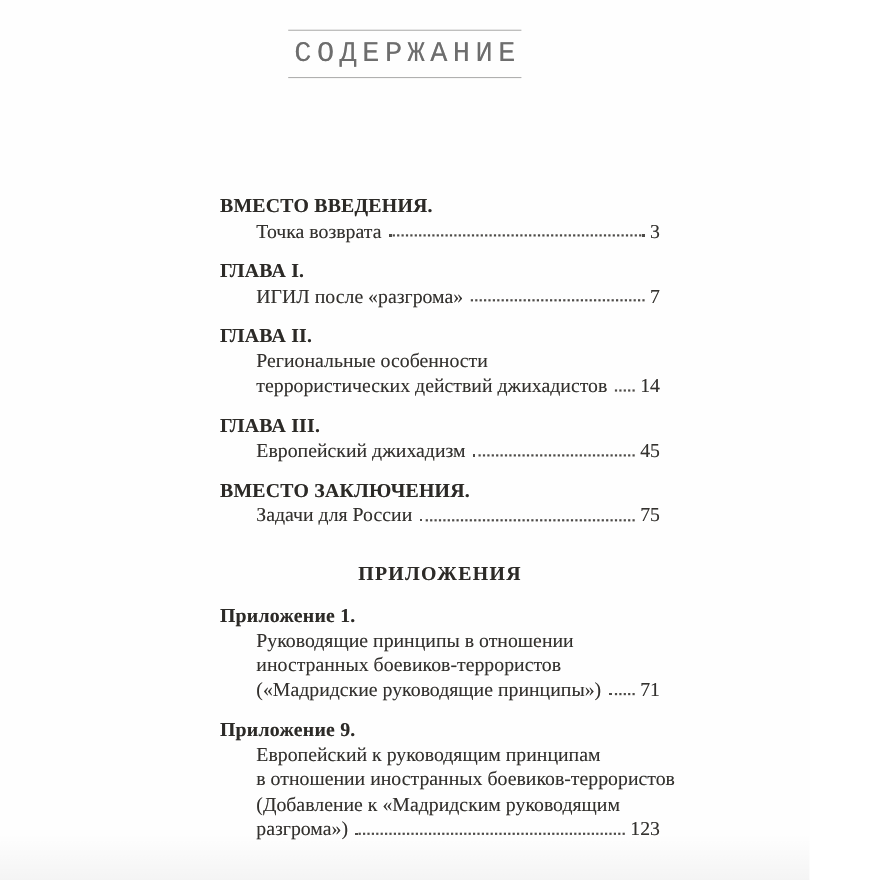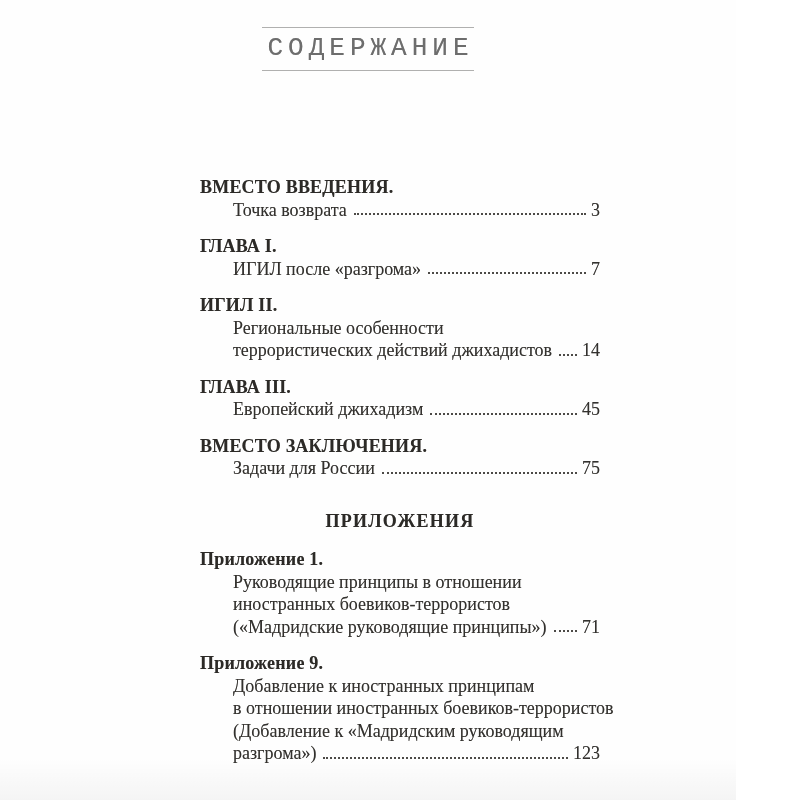--- a/index.html
+++ b/index.html
@@ -121,21 +121,21 @@
     <section class="entry">
       <div class="entry-heading">ГЛАВА I.</div>
       <div class="entry-line">
         <span class="line-text">ИГИЛ после «разгрома»</span>
         <span class="leader-dots"></span>
         <span class="page-num">7</span>
       </div>
     </section>
 
     <section class="entry">
-      <div class="entry-heading">ИГИЛ II.</div>
+      <div class="entry-heading">ГЛАВА II.</div>
       <div class="entry-line">
         <span class="line-text">Региональные особенности</span>
       </div>
       <div class="entry-line">
         <span class="line-text">террористических действий джихадистов</span>
         <span class="leader-dots"></span>
         <span class="page-num">14</span>
       </div>
     </section>
 
@@ -170,21 +170,21 @@
       <div class="entry-line">
         <span class="line-text">(«Мадридские руководящие принципы»)</span>
         <span class="leader-dots"></span>
         <span class="page-num">71</span>
       </div>
     </section>
 
     <section class="entry">
       <div class="entry-heading">Приложение 9.</div>
       <div class="entry-line">
-        <span class="line-text">Добавление к иностранных принципам</span>
+        <span class="line-text">Европейский к руководящим принципам</span>
       </div>
       <div class="entry-line">
         <span class="line-text">в отношении иностранных боевиков-террористов</span>
       </div>
       <div class="entry-line">
         <span class="line-text">(Добавление к «Мадридским руководящим</span>
       </div>
       <div class="entry-line">
         <span class="line-text">разгрома»)</span>
         <span class="leader-dots"></span>

